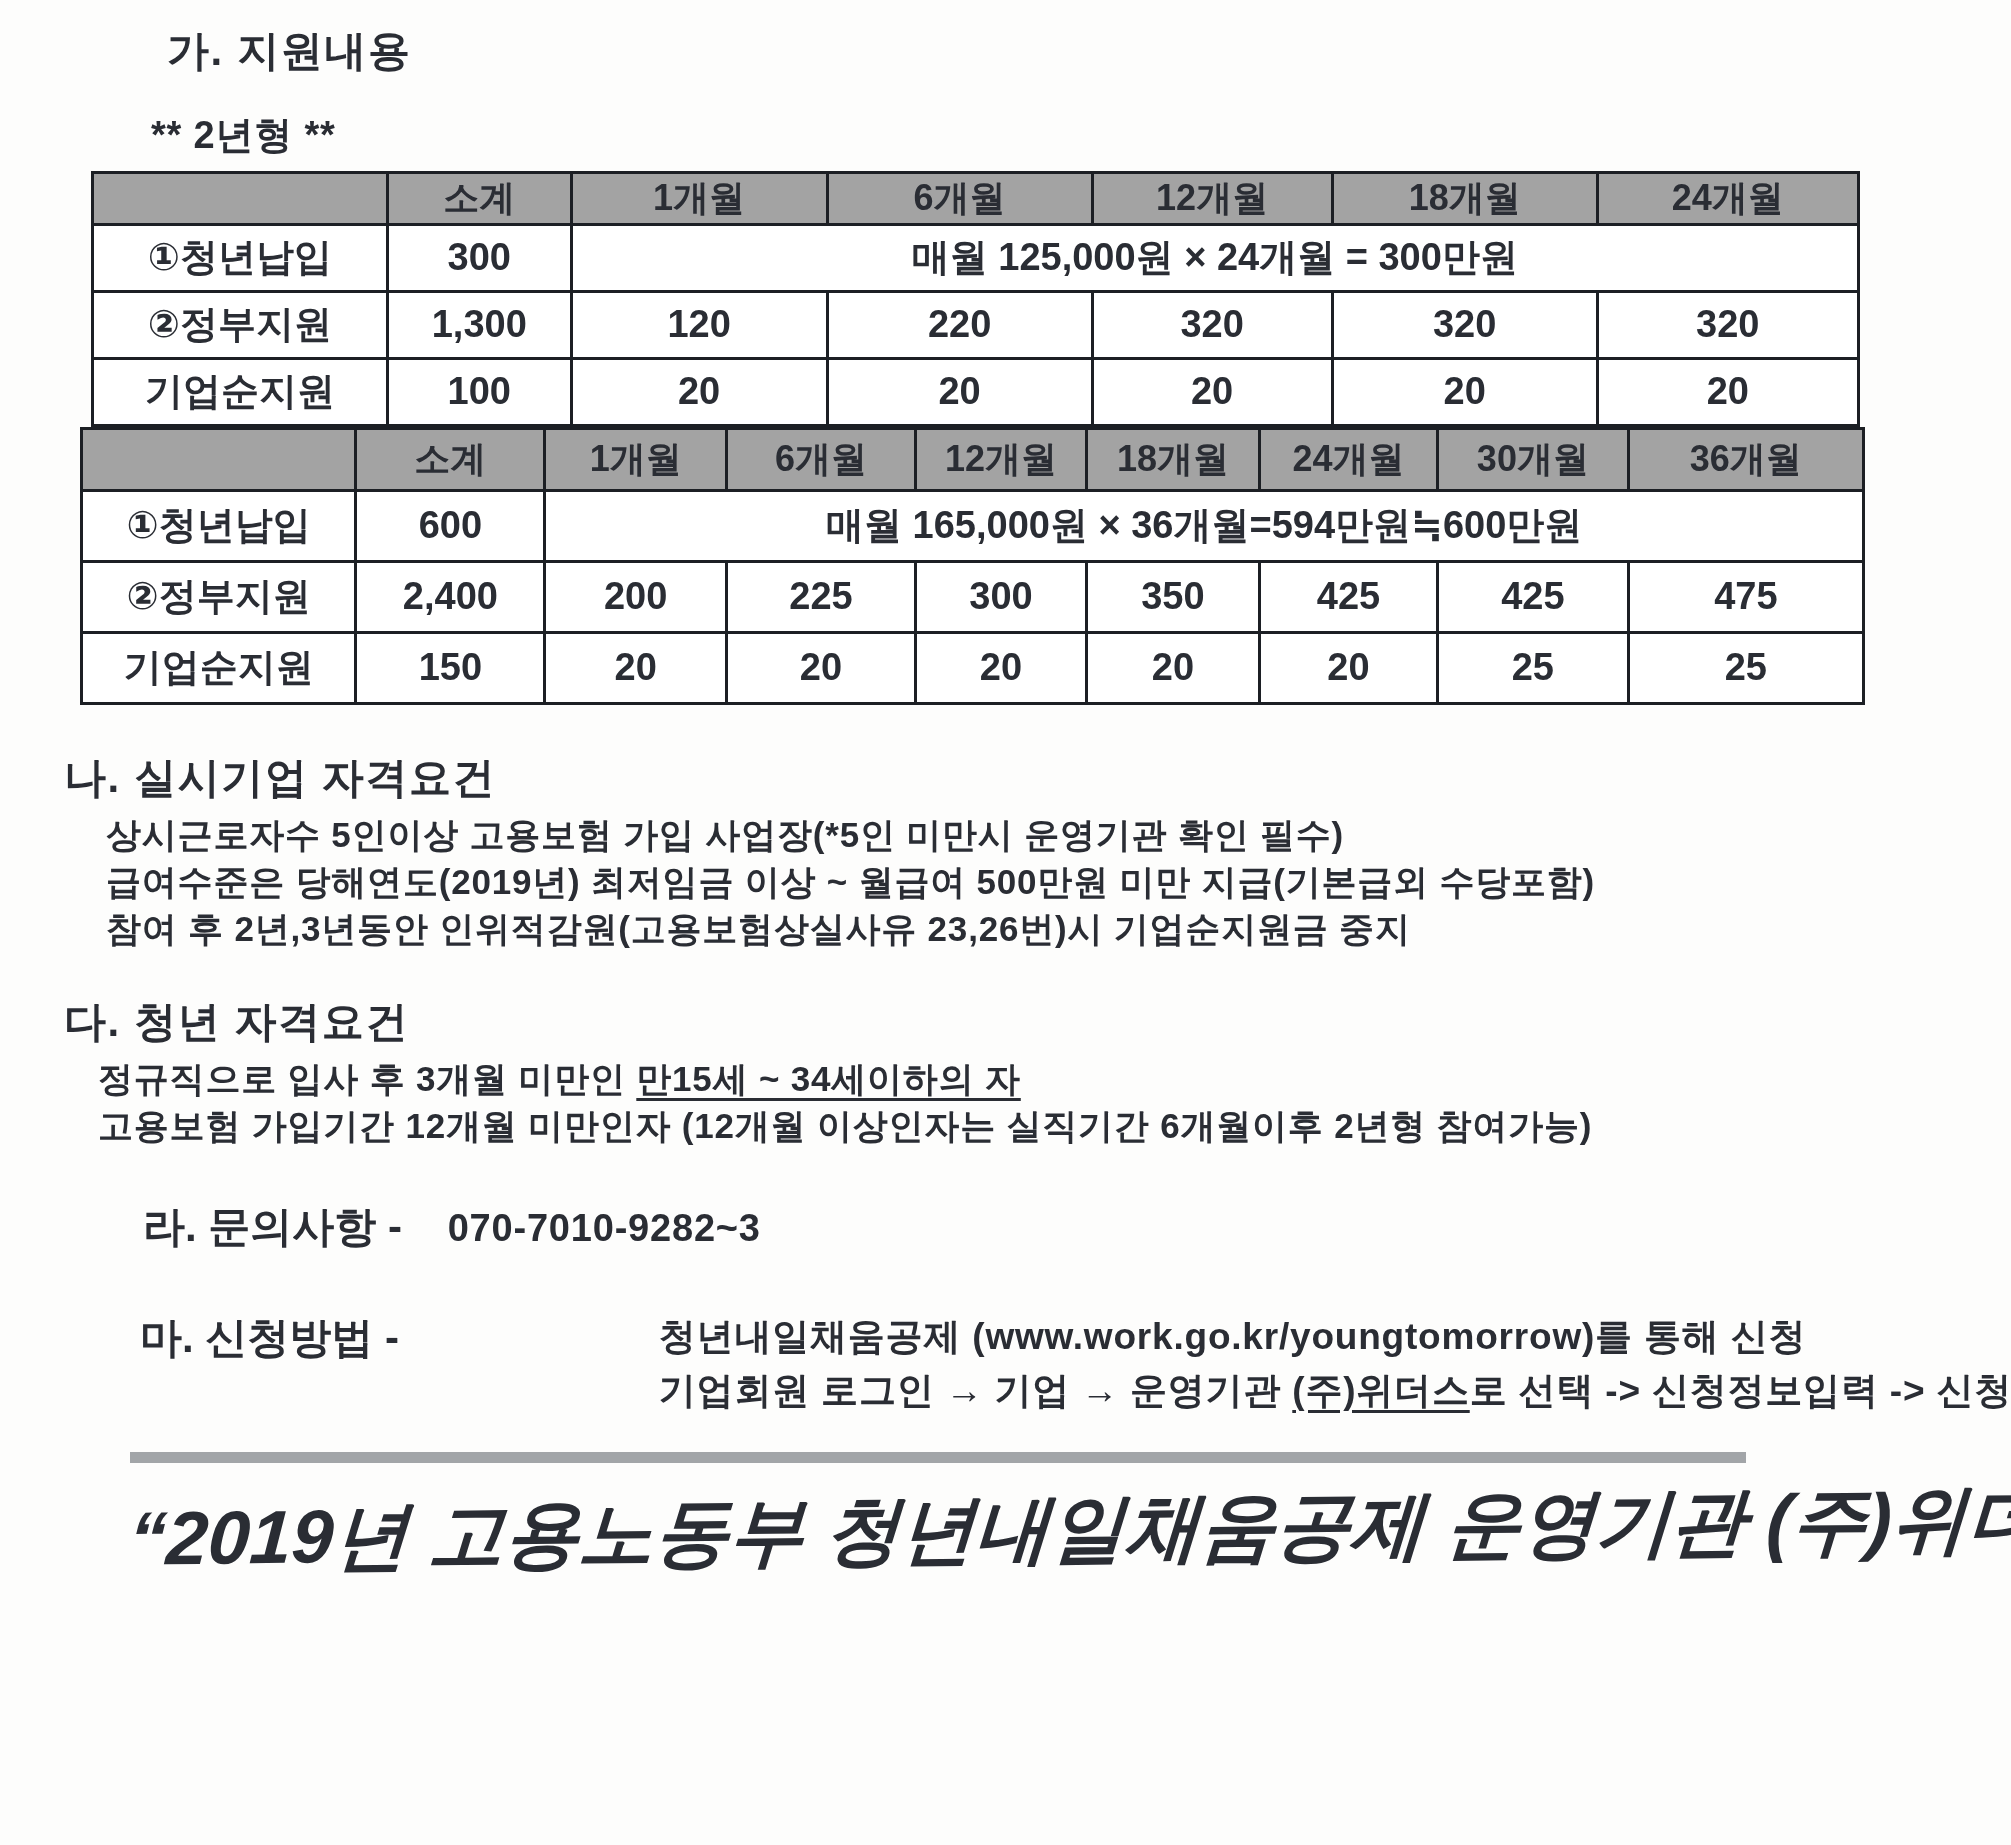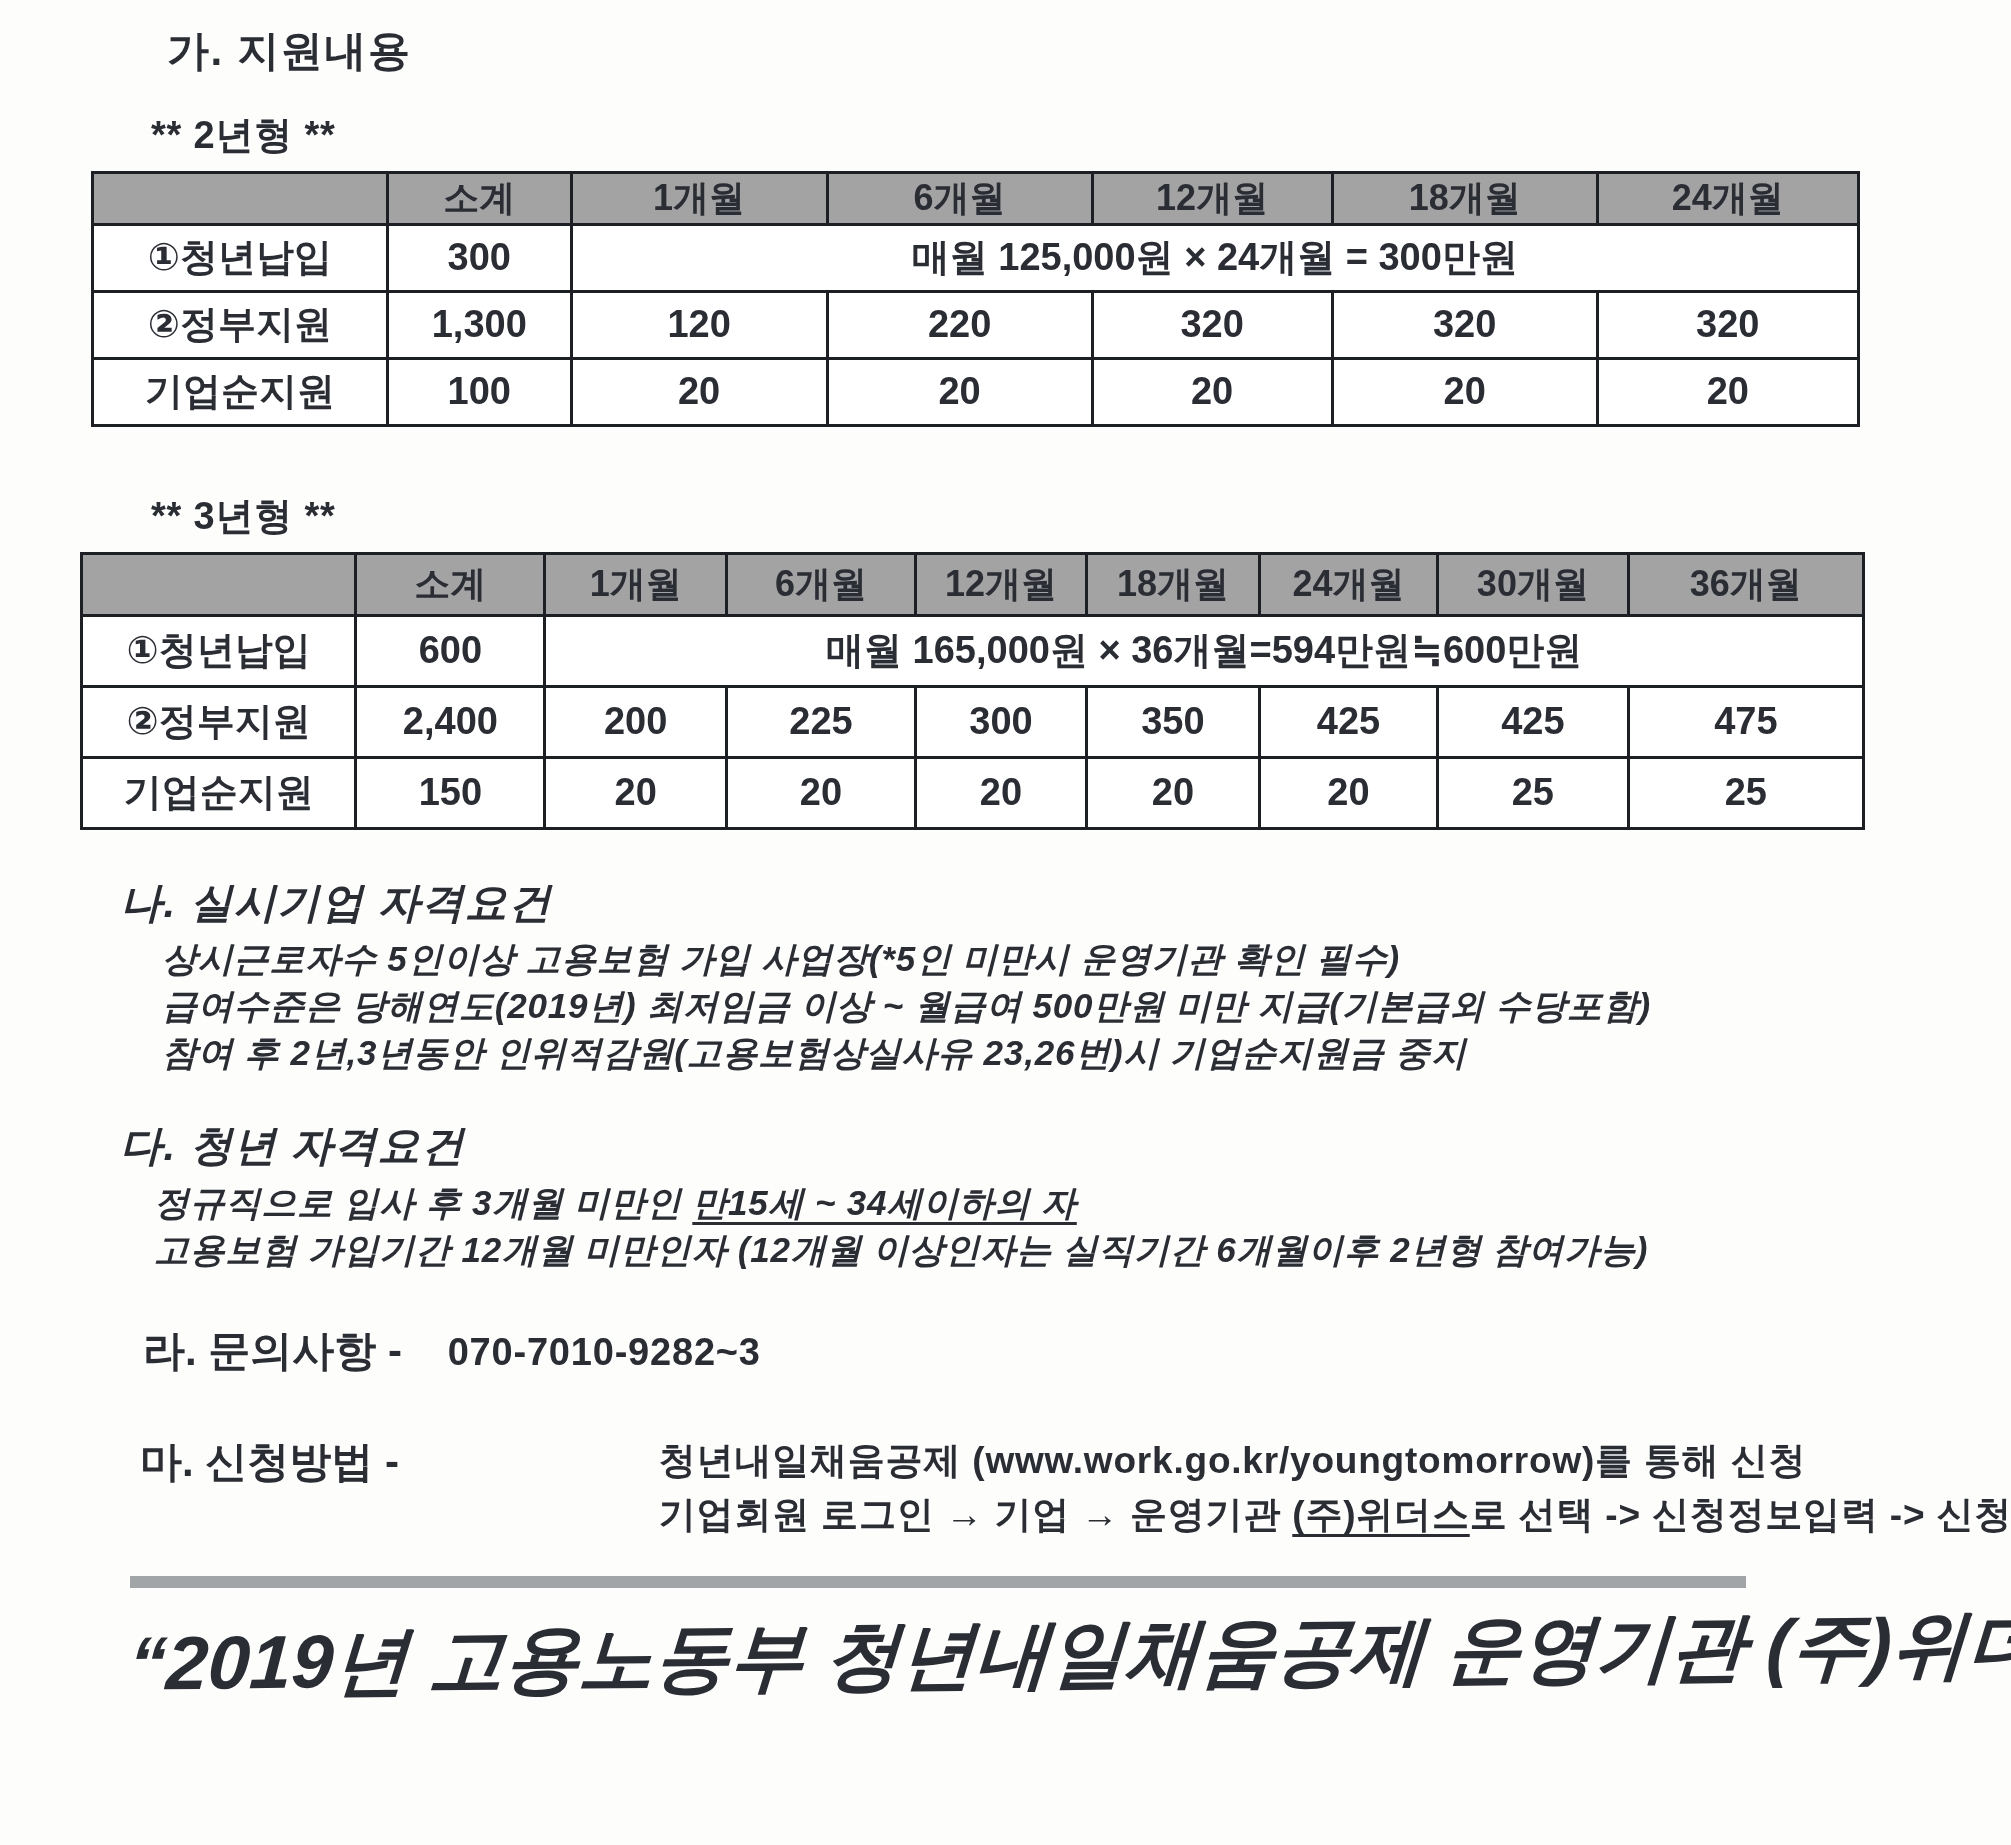--- a/index.html
+++ b/index.html
@@ -17,21 +17,21 @@
   .tbl-title.second{margin-top:64px;}
   table.t{border-collapse:collapse;table-layout:fixed;background:#fff;}
   table.t1{margin-left:91px;width:1769px;}
   table.t2{margin-left:80px;width:1785px;}
   .t th,.t td{border:3.3px solid #1c1f24;text-align:center;padding:0 4.9px;overflow:hidden;white-space:nowrap;}
   .t th{background:#a3a3a3;font-size:36px;font-weight:700;}
   .t1 th{height:47px;}
   .t1 td{height:64px;font-size:38px;}
   .t2 th{height:59px;}
   .t2 td{height:68px;font-size:38px;}
-  .sec{margin-left:120px;font-style:italic;}
+  .sec{margin-left:64px;}
   .sec-heading{font-size:42px;letter-spacing:1.6px;}
   .sec-b{margin-top:45px;}
   .sec-lines{margin:4.9px 0 0 42px;font-size:35px;line-height:47px;letter-spacing:0.8px;}
   .sec-c{margin-top:42px;}
   .underline{text-decoration:underline;text-decoration-thickness:3.3px;text-underline-offset:6.5px;}
   .sec-d{margin-top:50px;margin-left:143px;font-size:42px;}
   .sec-d .phone{margin-left:34px;font-size:38px;letter-spacing:0.8px;}
   .sec-e{margin-top:55px;margin-left:140px;display:flex;align-items:flex-start;justify-content:space-between;}
   .sec-e .e-label{font-size:42px;flex:0 0 auto;}
   .sec-e .e-lines{margin-left:37px;font-size:37px;line-height:54px;letter-spacing:0.8px;}
@@ -96,21 +96,20 @@
         <td>100</td>
         <td>20</td>
         <td>20</td>
         <td>20</td>
         <td>20</td>
         <td>20</td>
       </tr>
     </tbody>
   </table>
 
-  <div class="tbl-title second">** 3년형 **</div>
 
   <table class="t t2">
     <colgroup>
       <col style="width:15.4%">
         <col style="width:10.6%">
         <col style="width:10.2%">
       <col style="width:10.6%">
         <col style="width:9.6%">
         <col style="width:9.7%">
       <col style="width:10.0%">

